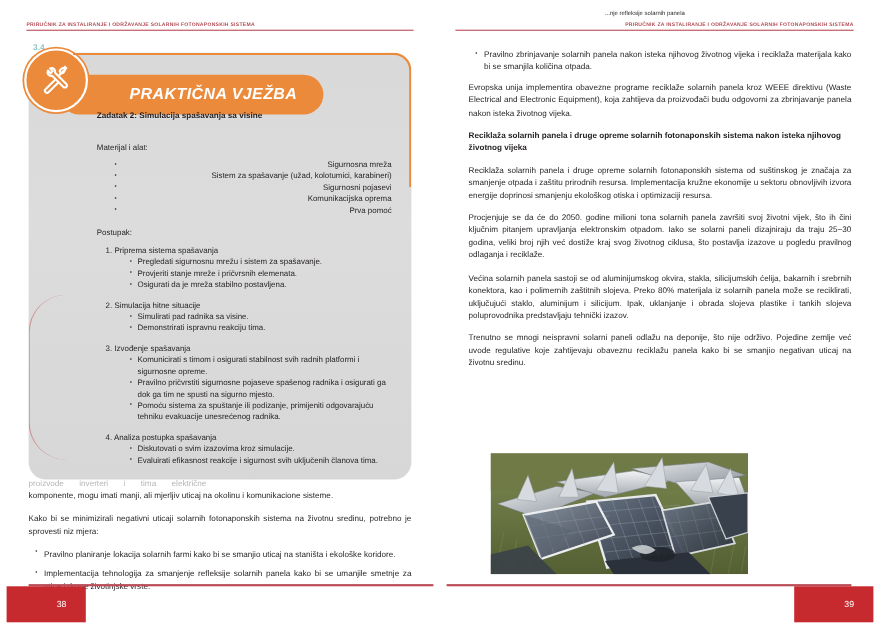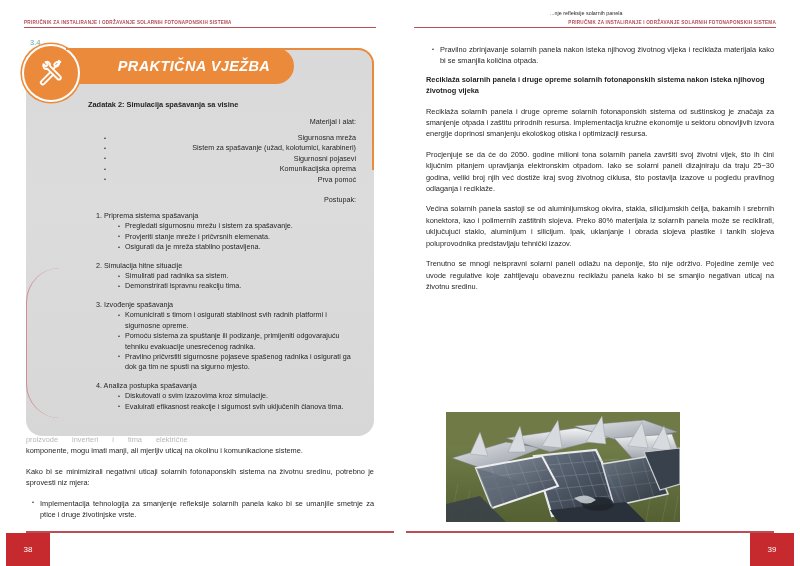--- a/index.html
+++ b/index.html
@@ -98,21 +98,21 @@
     height: 150px;
     border-left: 1.6px solid #cf7f84;
     border-top-left-radius: 34px;
     border-bottom-left-radius: 34px;
     opacity: 0.85;
     pointer-events: none;
   }
   .ex-banner {
     position: absolute;
     left: 28px;
-    top: 0;
+    top: 20px;
     width: 240px;
     height: 36px;
     background: #ec8a3c;
     border-radius: 18px;
     display: flex;
     align-items: center;
     justify-content: center;
   }
   .ex-banner-label {
     color: #ffffff;
@@ -139,26 +139,25 @@
   .ex-body {
     position: absolute;
     left: 62px;
     top: 52px;
     right: 18px;
     color: #231f20;
   }
   .ex-title {
     font-size: 7.4px;
     font-weight: bold;
-    margin-bottom: 8px;
+    margin-bottom: 20px;
   }
   .ex-sub {
     font-size: 7.2px;
     margin: 0 0 7px 0;
-    text-align: right;
   }
   .ex-list {
     list-style: none;
     margin: 0 0 10px 0;
     padding: 0 0 0 16px;
   }
   .ex-list li {
     font-size: 7.2px;
     line-height: 10.4px;
     position: relative;
@@ -283,20 +282,21 @@
     position: absolute;
     bottom: 0;
     width: 44px;
     height: 33px;
     background: #c62a2e;
     color: #ffffff;
     font-size: 8px;
     display: flex;
     align-items: center;
     justify-content: center;
+    padding-left: 28px;
   }
   .page-left .folio { left: 6px; }
   .page-right .folio { right: 6px; }
 </style>
 </head>
 <body>
 
 <div class="spread">
 
   <div class="page page-left">
@@ -355,31 +355,31 @@
             <ul class="step-list">
               <li>Pregledati sigurnosnu mrežu i sistem za spašavanje.</li>
               <li>Provjeriti stanje mreže i pričvrsnih elemenata.</li>
               <li>Osigurati da je mreža stabilno postavljena.</li>
             </ul>
           </div>
 
           <div class="step">
             <div class="step-head">2. Simulacija hitne situacije</div>
             <ul class="step-list">
-              <li>Simulirati pad radnika sa sistem.</li>
+              <li>Simulirati pad radnika sa visine.</li>
               <li>Demonstrirati ispravnu reakciju tima.</li>
             </ul>
           </div>
 
           <div class="step">
             <div class="step-head">3. Izvođenje spašavanja</div>
             <ul class="step-list">
               <li>Komunicirati s timom i osigurati stabilnost svih radnih platformi i sigurnosne opreme.</li>
+              <li>Pravilno pričvrstiti sigurnosne pojaseve spašenog radnika i osigurati ga dok ga tim ne spusti na sigurno mjesto.</li>
               <li>Pomoću sistema za spuštanje ili podizanje, primijeniti odgovarajuću tehniku evakuacije unesrećenog radnika.</li>
-              <li>Pravilno pričvrstiti sigurnosne pojaseve spašenog radnika i osigurati ga dok ga tim ne spusti na sigurno mjesto.</li>
             </ul>
           </div>
 
           <div class="step">
             <div class="step-head">4. Analiza postupka spašavanja</div>
             <ul class="step-list">
               <li>Diskutovati o svim izazovima kroz simulacije.</li>
               <li>Evaluirati efikasnost reakcije i sigurnost svih uključenih članova tima.</li>
             </ul>
           </div>
@@ -392,39 +392,41 @@
       <div class="partial-line">
         <span>proizvode</span>
         <span>inverteri</span>
         <span>i</span>
         <span>tima</span>
         <span>električne</span>
       </div>
       <p>komponente, mogu imati manji, ali mjerljiv uticaj na okolinu i komunikacione sisteme.</p>
       <p>Kako bi se minimizirali negativni uticaji solarnih fotonaponskih sistema na životnu sredinu, potrebno je sprovesti niz mjera:</p>
       <ul>
+        <li>Pravilno planiranje lokacija solarnih farmi kako bi se smanjio uticaj na staništa i ekološke koridore.</li>
         <li>Implementacija tehnologija za smanjenje refleksije solarnih panela kako bi se umanjile smetnje za ptice i druge životinjske vrste.</li>
       </ul>
     </div>
 
     <div class="foot-rule"></div>
     <div class="folio">38</div>
   </div>
 
   <div class="page page-right">
 
     <div class="runhead-wrap">
       <div class="runhead">PRIRUČNIK ZA INSTALIRANJE I ODRŽAVANJE SOLARNIH FOTONAPONSKIH SISTEMA</div>
       <div class="runrule"></div>
     </div>
 
     <div class="body-copy" style="top:44px;">
       <ul>
         <li>Pravilno zbrinjavanje solarnih panela nakon isteka njihovog životnog vijeka i reciklaža materijala kako bi se smanjila količina otpada.</li>
       </ul>
+      <p style="margin-top:4px;">Evropska unija implementira obavezne programe reciklaže solarnih panela kroz WEEE direktivu (Waste Electrical and Electronic Equipment), koja zahtijeva da proizvođači budu odgovorni za zbrinjavanje panela nakon isteka životnog vijeka.</p>
       <h3>Reciklaža solarnih panela i druge opreme solarnih fotonaponskih sistema nakon isteka njihovog životnog vijeka</h3>
       <p>Reciklaža solarnih panela i druge opreme solarnih fotonaponskih sistema od suštinskog je značaja za smanjenje otpada i zaštitu prirodnih resursa. Implementacija kružne ekonomije u sektoru obnovljivih izvora energije doprinosi smanjenju ekološkog otiska i optimizaciji resursa.</p>
       <p>Procjenjuje se da će do 2050. godine milioni tona solarnih panela završiti svoj životni vijek, što ih čini ključnim pitanjem upravljanja elektronskim otpadom. Iako se solarni paneli dizajniraju da traju 25−30 godina, veliki broj njih već dostiže kraj svog životnog ciklusa, što postavlja izazove u pogledu pravilnog odlaganja i reciklaže.</p>
       <p>Većina solarnih panela sastoji se od aluminijumskog okvira, stakla, silicijumskih ćelija, bakarnih i srebrnih konektora, kao i polimernih zaštitnih slojeva. Preko 80% materijala iz solarnih panela može se reciklirati, uključujući staklo, aluminijum i silicijum. Ipak, uklanjanje i obrada slojeva plastike i tankih slojeva poluprovodnika predstavljaju tehnički izazov.</p>
       <p>Trenutno se mnogi neispravni solarni paneli odlažu na deponije, što nije održivo. Pojedine zemlje već uvode regulative koje zahtijevaju obaveznu reciklažu panela kako bi se smanjio negativan uticaj na životnu sredinu.</p>
     </div>
 
     <div class="photo-caption">...nje refleksije solarnih panela</div>
 
     <div class="photo-wrap">

